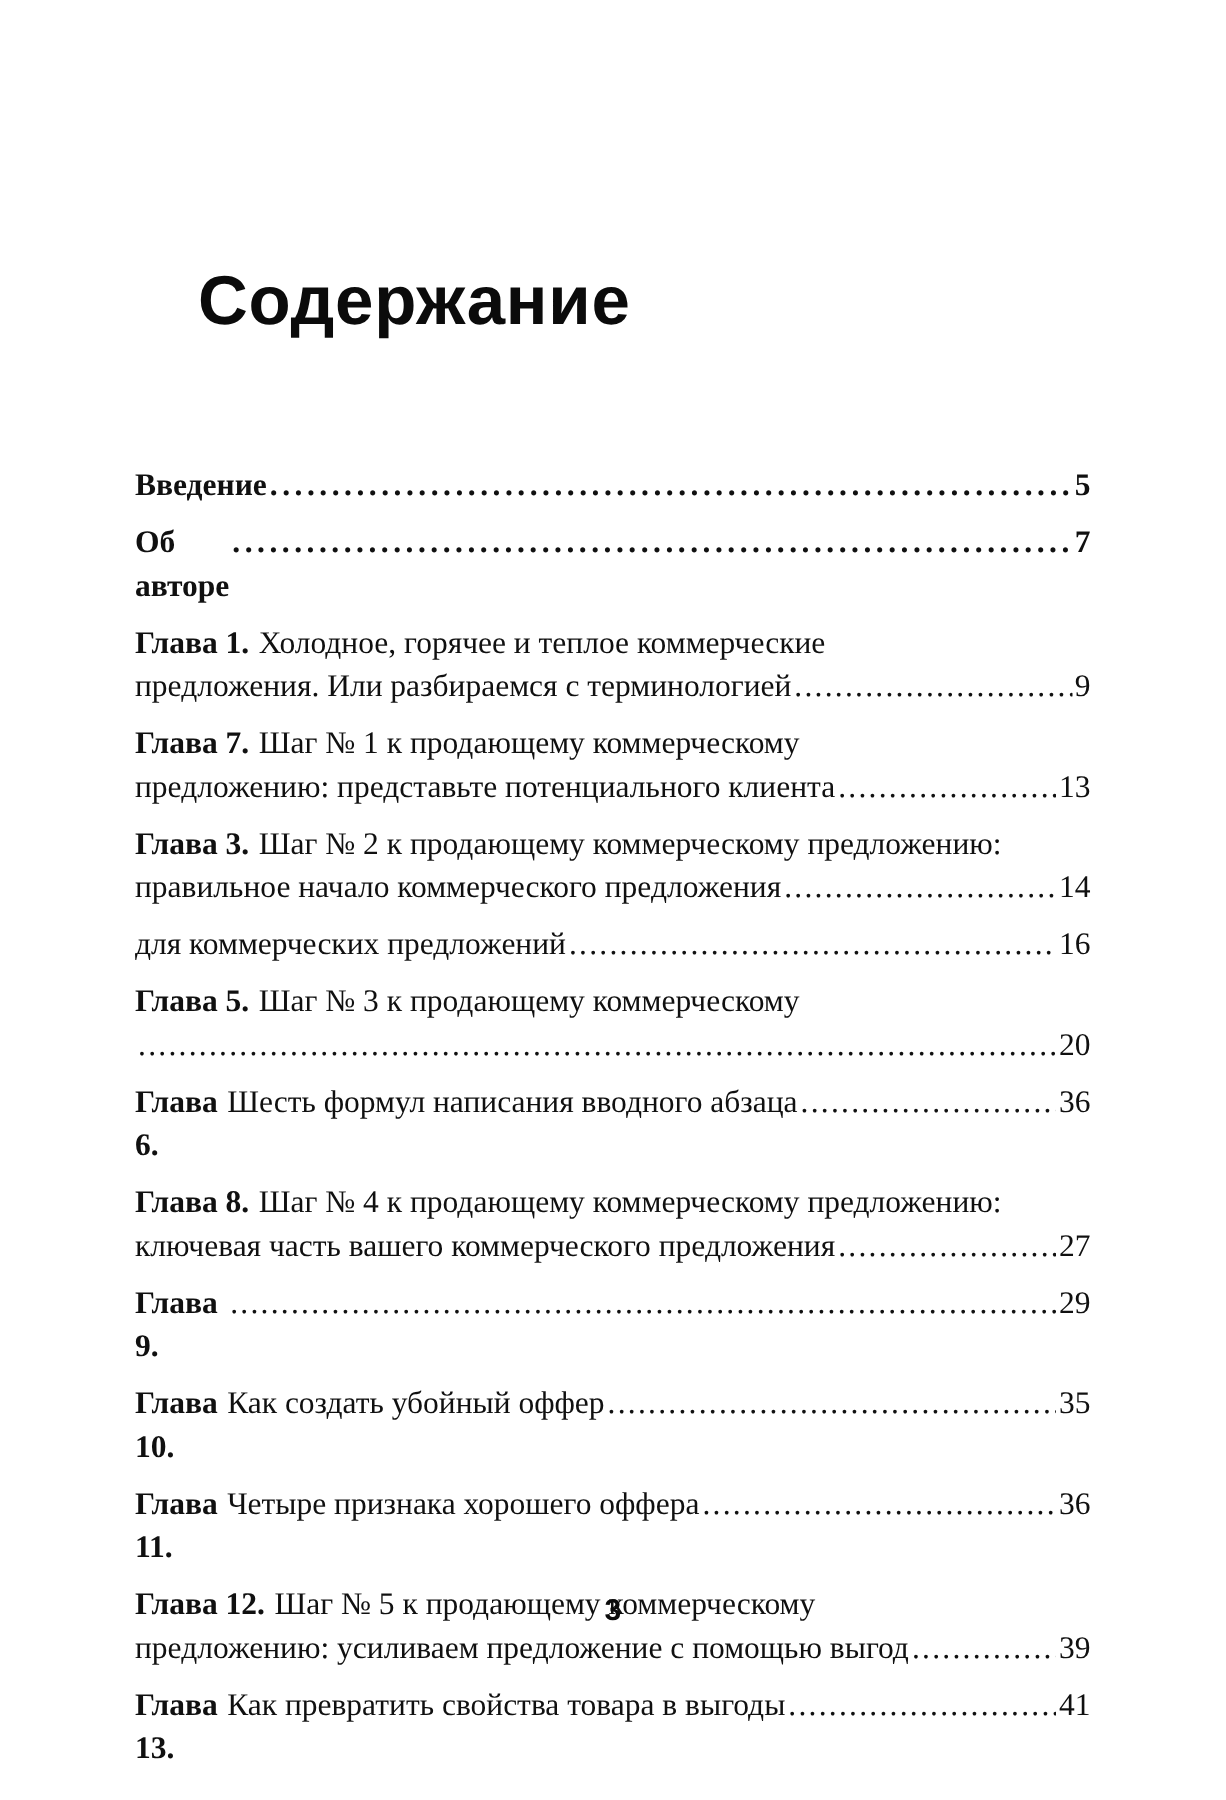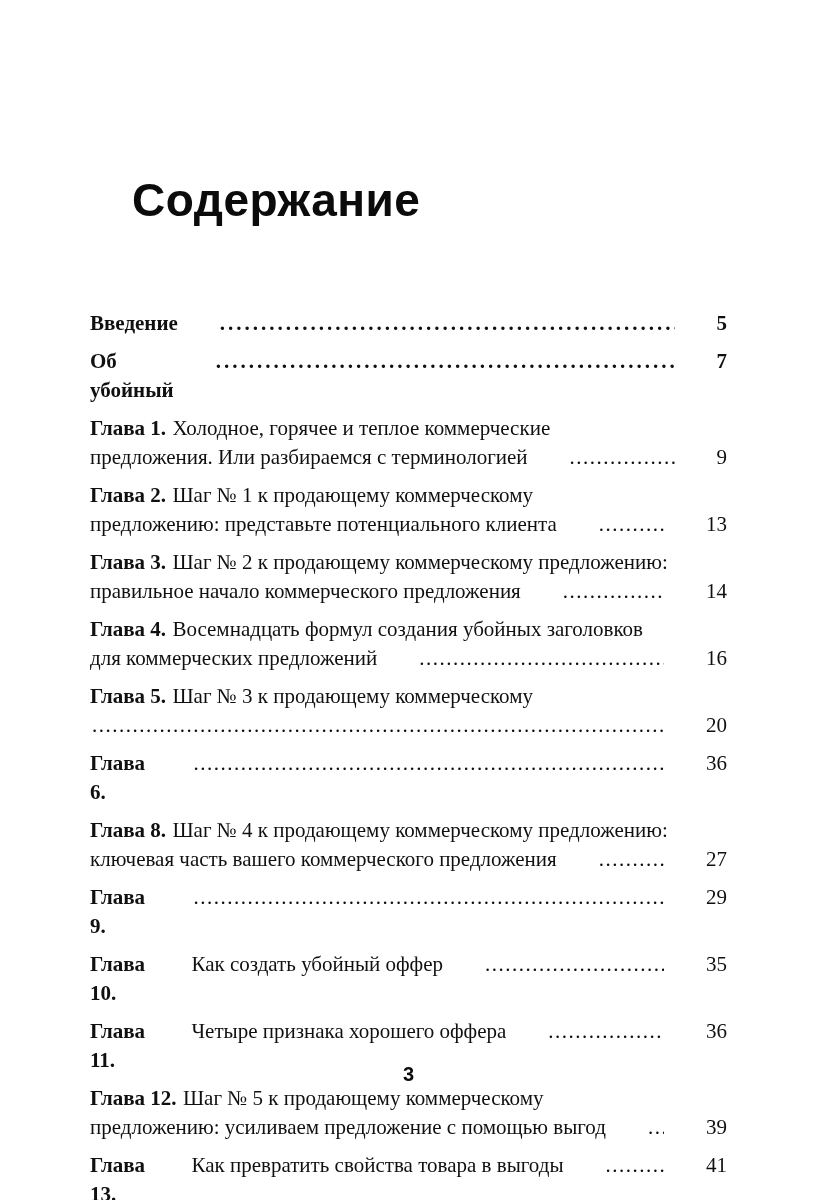--- a/index.html
+++ b/index.html
@@ -29,21 +29,21 @@
   }
   .toc {
     position: absolute;
     left: 90px;
     top: 309px;
     width: 637px;
     font-size: 21px;
     line-height: 29px;
   }
   .entry { margin-bottom: 9px; }
-  .eline { display: block; gap: 40px; }
+  .eline { display: block; }
   .dotline {
     display: flex;
     align-items: baseline;
   }
   .b { font-weight: bold; }
   .lbl { margin-right: 0.30em; }
   .t { white-space: nowrap; }
   .dots {
     flex: 1 1 auto;
     overflow: hidden;
@@ -82,83 +82,81 @@
   <div class="entry front">
     <div class="eline dotline">
       <span class="b">Введение</span>
       <span class="dots"></span>
       <span class="pg b">5</span>
     </div>
   </div>
 
   <div class="entry front">
     <div class="eline dotline">
-      <span class="b">Об убойный</span>
+      <span class="b">Об авторе</span>
       <span class="dots"></span>
       <span class="pg b">7</span>
     </div>
   </div>
 
   <div class="entry">
     <div class="eline">
       <span class="b lbl">Глава 1.</span><span>Холодное, горячее и теплое коммерческие</span>
     </div>
     <div class="eline dotline">
       <span class="t">предложения. Или разбираемся с терминологией</span>
       <span class="dots"></span>
       <span class="pg">9</span>
     </div>
   </div>
 
   <div class="entry">
     <div class="eline">
-      <span class="b lbl">Глава 2.</span><span>Шаг № 1 к продающему коммерческому</span>
+      <span class="b lbl">Глава 7.</span><span>Шаг № 1 к продающему коммерческому</span>
     </div>
     <div class="eline dotline">
       <span class="t">предложению: представьте потенциального клиента</span>
       <span class="dots"></span>
       <span class="pg">13</span>
     </div>
   </div>
 
   <div class="entry">
     <div class="eline">
       <span class="b lbl">Глава 3.</span><span>Шаг № 2 к продающему коммерческому предложению:</span>
     </div>
     <div class="eline dotline">
       <span class="t">правильное начало коммерческого предложения</span>
       <span class="dots"></span>
       <span class="pg">14</span>
     </div>
   </div>
 
   <div class="entry">
-    <div class="eline">
-      <span class="b lbl">Глава 4.</span><span>Восемнадцать формул создания убойных заголовков</span>
-    </div>
     <div class="eline dotline">
       <span class="t">для коммерческих предложений</span>
       <span class="dots"></span>
       <span class="pg">16</span>
     </div>
   </div>
 
   <div class="entry">
     <div class="eline">
       <span class="b lbl">Глава 5.</span><span>Шаг № 3 к продающему коммерческому</span>
     </div>
     <div class="eline dotline">
       <span class="dots"></span>
       <span class="pg">20</span>
     </div>
   </div>
 
   <div class="entry">
     <div class="eline dotline">
       <span class="b lbl">Глава 6.</span>
+        <span class="t">Шесть формул написания вводного абзаца</span>
       <span class="dots"></span>
       <span class="pg">36</span>
     </div>
   </div>
 
   <div class="entry">
     <div class="eline">
       <span class="b lbl">Глава 8.</span><span>Шаг № 4 к продающему коммерческому предложению:</span>
     </div>
     <div class="eline dotline">

